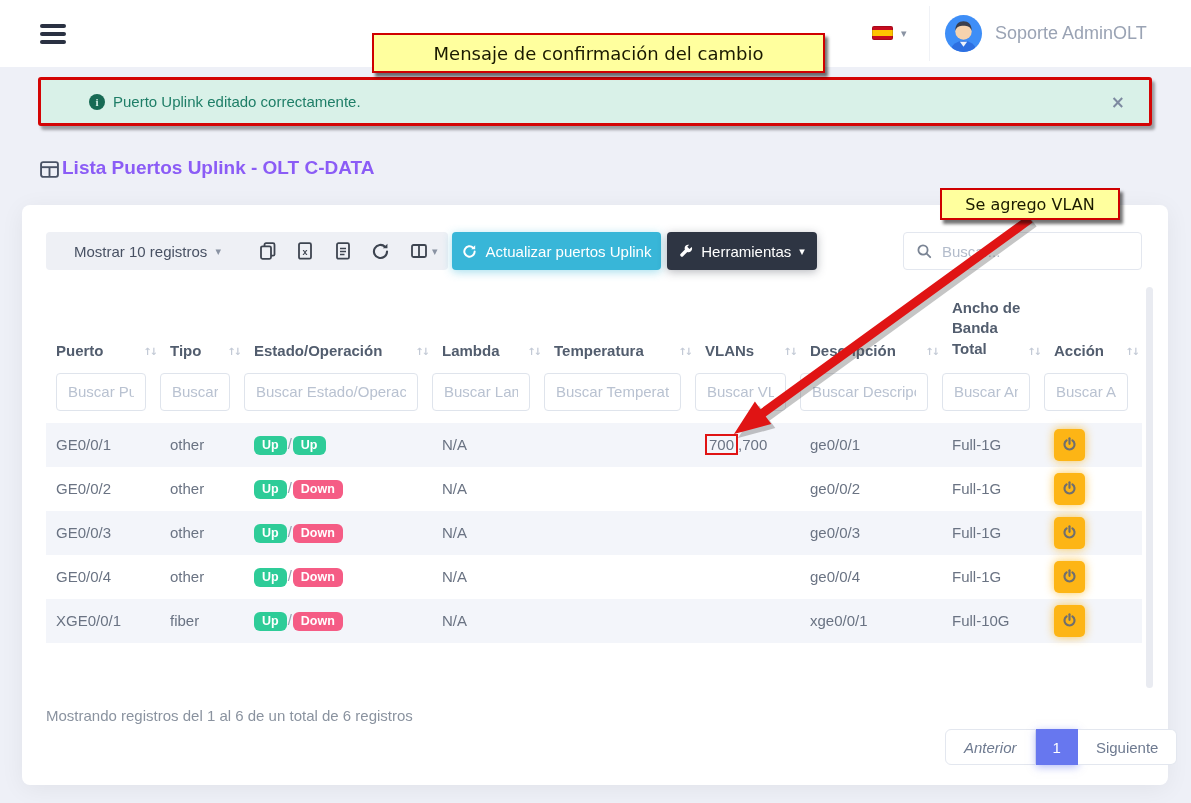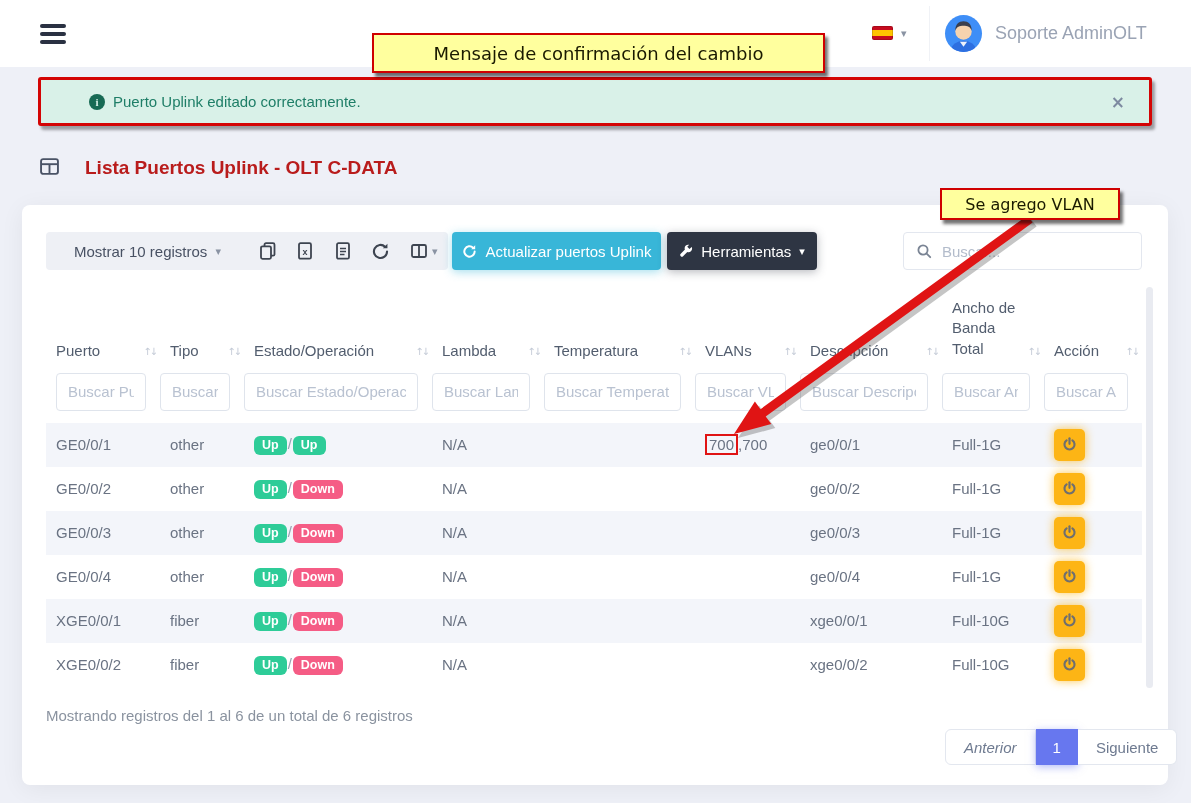--- a/index.html
+++ b/index.html
@@ -34,22 +34,22 @@
            box-shadow:3px 4px 3px rgba(0,0,0,.35);
            display:flex; align-items:center; padding:0 24px 0 48px;
            color:#1e7e67; font-size:15px; }
   .info-badge { width:16px; height:16px; border-radius:50%; background:#176a54; color:#d9f1e8;
                 font-size:11px; font-weight:bold; font-family:"Liberation Serif", serif;
                 display:inline-flex; align-items:center; justify-content:center; margin-right:8px; flex:none; }
   .alert-close { margin-left:auto; color:#7d8aa0; font-size:17px; font-weight:bold; cursor:pointer;
                  font-family:"DejaVu Sans", sans-serif; }
 
   
-  .page-title { position:absolute; left:40px; top:157px; display:flex; align-items:flex-start; gap:26px;
-                color:#b91c1c; font-size:19px; font-weight:bold; }
+  .page-title { position:absolute; left:40px; top:157px; display:flex; align-items:flex-end; gap:3px;
+                color:#8b5cf6; font-size:19px; font-weight:bold; }
 
   
   .card { position:absolute; left:22px; top:205px; width:1146px; height:580px; background:#fff;
           border-radius:8px; box-shadow:0 4px 25px rgba(0,0,0,.06); }
 
   
   .tool-strip { position:absolute; left:24px; top:27px; width:402px; height:38px; background:#eef0f5;
                 border-radius:4px; display:flex; align-items:center; }
   .show-entries { display:flex; align-items:center; gap:8px; padding:0 28px; font-size:15px; color:#485163; cursor:pointer; white-space:nowrap; }
   .tool-btn { width:42px; height:38px; display:flex; align-items:center; justify-content:center; gap:4px; cursor:pointer; }
@@ -62,21 +62,21 @@
   .btn-tools .caret, .btn-update .caret { color:#fff; }
   .search-box { position:absolute; left:881px; top:27px; width:239px; height:38px; background:#fff;
                 border:1px solid #e3e7ef; border-radius:4px; display:flex; align-items:center; gap:10px; padding:0 12px; }
   .search-box input { border:none; outline:none; flex:1; font-size:15px; color:#6b7383; font-family:inherit; min-width:0; }
   .search-box input::placeholder { color:#b3bccb; }
 
   
   .table-area { position:absolute; left:24px; top:85px; width:1098px; }
   table { border-collapse:collapse; table-layout:fixed; width:1096px; }
   th { text-align:left; vertical-align:bottom; padding:8px 10px 14px 10px; height:78px;
-       font-size:15px; font-weight:normal; color:#525d6e; position:relative; }
+       font-size:15px; font-weight:bold; color:#525d6e; position:relative; }
   .th-wide span.lbl { display:inline-block; width:70px; line-height:1.35; }
   .sort { position:absolute; right:4px; bottom:16px; font-family:"DejaVu Sans", sans-serif;
           font-size:10px; letter-spacing:-2px; color:#c3cad6; cursor:pointer; }
   .filter-row td { padding:0 14px 12px 0; }
   .filter-row td:first-child { padding-left:10px; }
   .filter { width:100%; height:38px; border:1px solid #dfe4ec; border-radius:4px; padding:0 11px;
             font-size:15px; color:#6b7383; font-family:inherit; outline:none; }
   .filter::placeholder { color:#b9c2d1; }
   tbody td { height:44px; padding:0 10px; font-size:15px; color:#6a7383; }
   tbody tr.odd { background:#f3f5fa; }
@@ -329,36 +329,20 @@
             <td></td>
             <td>xge0/0/1</td>
             <td>Full-10G</td>
             <td><button class="power">
                   <svg width="15" height="15" viewBox="0 0 14 14">
                     <line x1="7" y1="1.2" x2="7" y2="6.4" stroke="#6f6f6f" stroke-width="2" stroke-linecap="round"></line>
                     <path d="M4.3 3.1a4.7 4.7 0 1 0 5.4 0" fill="none" stroke="#6f6f6f" stroke-width="2" stroke-linecap="round"></path>
                   </svg>
                 </button></td>
           </tr>
-          <tr>
-            <td>XGE0/0/2</td>
-            <td>fiber</td>
-            <td><span class="badge up">Up</span><span class="slash">/</span><span class="badge down">Down</span></td>
-            <td>N/A</td>
-            <td></td>
-            <td></td>
-            <td>xge0/0/2</td>
-            <td>Full-10G</td>
-            <td><button class="power">
-                  <svg width="15" height="15" viewBox="0 0 14 14">
-                    <line x1="7" y1="1.2" x2="7" y2="6.4" stroke="#6f6f6f" stroke-width="2" stroke-linecap="round"></line>
-                    <path d="M4.3 3.1a4.7 4.7 0 1 0 5.4 0" fill="none" stroke="#6f6f6f" stroke-width="2" stroke-linecap="round"></path>
-                  </svg>
-                </button></td>
-          </tr>
         </tbody>
       </table>
     </div>
 
     <div class="tscroll"></div>
 
     <div class="table-info">Mostrando registros del 1 al 6 de un total de 6 registros</div>
 
     <div class="pagination">
       <button class="page-btn prev">Anterior</button>

